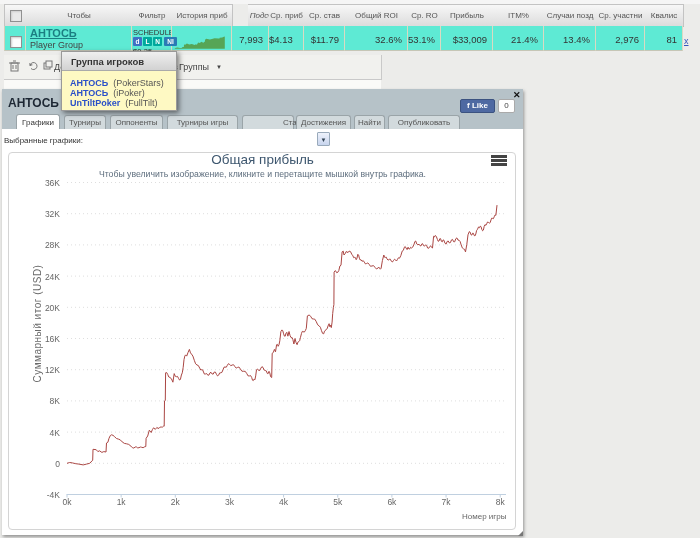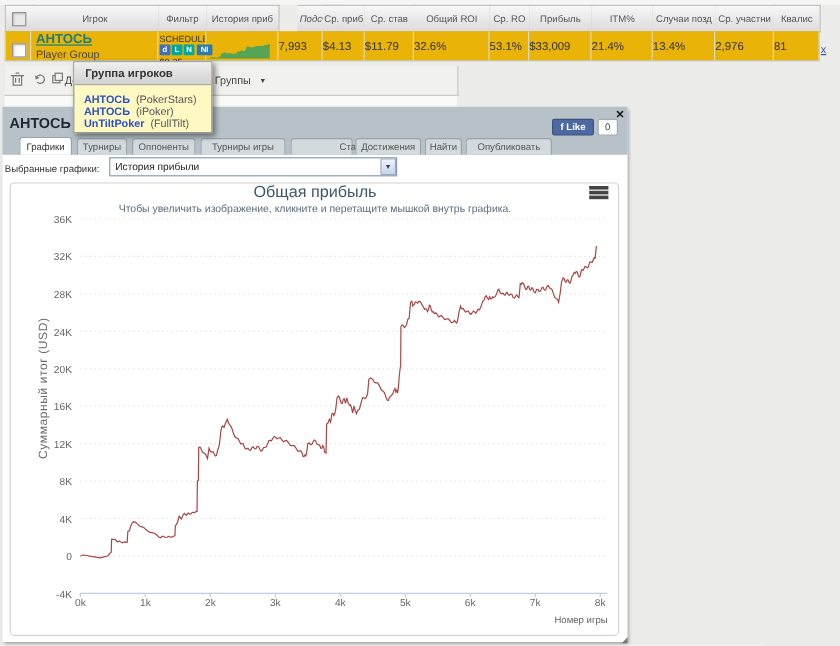--- a/index.html
+++ b/index.html
@@ -1,21 +1,21 @@
 <!DOCTYPE html>
 <html><head>
 <meta charset="utf-8">
 <style>
 html,body{margin:0;padding:0;}
 body{width:700px;height:538px;background:#ececea;font-family:"Liberation Sans",sans-serif;position:relative;overflow:hidden;}
 .abs{position:absolute;}
 .hc{overflow:hidden;white-space:nowrap;}
 #tbl{left:4px;top:4px;width:680px;height:51px;}
 .th{position:absolute;top:0;height:21px;background:linear-gradient(#f7f7f7,#dcdcdc);border-right:1px solid #c3c3c3;border-top:1px solid #c3c3c3;border-bottom:1px solid #b5b5b5;font-size:8px;color:#555;text-align:center;line-height:21px;overflow:hidden;white-space:nowrap;}
-.td{position:absolute;top:22px;height:25px;background:#eab308;border-right:1px solid #dadac2;border-bottom:1px solid #c6c6b6;font-size:9.5px;color:#333;line-height:28px;overflow:hidden;white-space:nowrap;}
+.td{position:absolute;top:22px;height:25px;background:#5eead4;border-right:1px solid #dadac2;border-bottom:1px solid #c6c6b6;font-size:9.5px;color:#333;text-align:right;line-height:28px;overflow:hidden;white-space:nowrap;}
 .cb{position:absolute;width:10px;height:10px;background:#fdfdfd;border:1px solid #909090;box-shadow:inset 1px 1px 2px #cfcfcf;}
 #toolbar{left:4px;top:55px;width:377px;height:24px;background:#f1f1ee;border-right:1px solid #c9c9c9;border-bottom:1px solid #c9c9c9;}
 #understrip{left:4px;top:80px;width:377px;height:9px;background:#fafaf8;}
 #widget{left:2px;top:89px;width:521px;height:446px;background:#fff;box-shadow:1px 2px 3px rgba(90,90,90,.6);}
 #wbar{left:0;top:0;width:521px;height:40px;background:#b6c2c8;}
 .wtitle{position:absolute;top:7px;font-size:12px;font-weight:bold;color:#1d2733;}
 .tab{position:absolute;top:26px;height:14px;background:#d2dadd;border:1px solid #9aa4a8;border-bottom:none;border-radius:3px 3px 0 0;font-size:8px;color:#555;text-align:center;line-height:14px;box-sizing:border-box;}
 .tab.act{background:#fff;height:15px;top:25px;line-height:16px;color:#333;}
 #fb{left:458px;top:10px;width:33px;height:12px;background:#4e69a2;border:1px solid #3b5280;border-radius:2px;color:#fff;font-size:8px;font-weight:bold;line-height:12px;text-align:center;}
 #fbcount{left:496px;top:10px;width:15px;height:12px;background:#fff;border:1px solid #aaa;border-radius:2px;color:#444;font-size:8px;line-height:12px;text-align:center;}
@@ -39,21 +39,21 @@
 #dd{left:61px;top:51px;width:114px;height:58px;background:#fef9c3;border:1px solid #999;box-shadow:2px 2px 5px rgba(0,0,0,.5);z-index:50;}
 #ddhead{position:absolute;left:0;top:0;width:100%;height:19px;background:linear-gradient(#efefef,#d2d2d2);border-bottom:1px solid #aaa;font-size:9.5px;font-weight:bold;color:#333;line-height:19px;padding-left:9px;box-sizing:border-box;}
 .ddrow{position:absolute;left:8px;font-size:9px;color:#555;white-space:nowrap;}
 .ddrow a{color:#2b50c8;font-weight:bold;}
 </style>
 </head>
 <body>
 <div class="abs" style="left:0;top:0;width:700px;height:4px;background:#f5f5f5;"></div>
 <div class="abs" id="tbl">
   <div class="th" style="left:0px;width:22px;border-left:1px solid #c3c3c3;"></div>
-  <div class="th" style="left:22px;width:106px;">Игрок</div>
+  <div class="th" style="left:22px;width:106px;">Чтобы</div>
   <div class="th" style="left:128px;width:40px;">Фильтр</div>
   <div class="th" style="left:168px;width:60px;">История приб</div>
   <div class="th" style="left:244px;width:37px;font-style:italic;">Подсчет</div>
   <div class="th" style="left:265px;width:35px;">Ср. приб</div>
   <div class="th" style="left:300px;width:41px;">Ср. став</div>
   <div class="th" style="left:341px;width:63px;">Общий ROI</div>
   <div class="th" style="left:404px;width:33px;">Ср. RO</div>
   <div class="th" style="left:437px;width:52px;">Прибыль</div>
   <div class="th" style="left:489px;width:51px;">ITM%</div>
   <div class="th" style="left:540px;width:52px;">Случаи позд</div>
@@ -113,21 +113,20 @@
   <div class="abs" id="wclose">✕</div>
   <div class="tab act" style="left:14px;width:44px;">Графики</div>
   <div class="tab" style="left:62px;width:42px;">Турниры</div>
   <div class="tab" style="left:108px;width:53px;">Оппоненты</div>
   <div class="tab" style="left:165px;width:71px;">Турниры игры</div>
   <div class="tab" style="left:240px;width:52px;padding-left:40px;">Статистика</div>
   <div class="tab" style="left:294px;width:55px;">Достижения</div>
   <div class="tab" style="left:352px;width:31px;">Найти</div>
   <div class="tab" style="left:386px;width:72px;">Опубликовать</div>
   <div class="abs" id="sellabel">Выбранные графики:</div>
-  <div class="abs hc" id="selbox">История прибыли</div>
   <div class="abs" id="selarrow">▼</div>
   <div class="abs" id="panel"></div>
   <div class="abs" id="charttitle">Общая прибыль</div>
   <div class="abs" id="chartsub">Чтобы увеличить изображение, кликните и перетащите мышкой внутрь графика.</div>
   <div class="abs" id="burger">
       <div></div>
       <div></div>
       <div></div>
     </div>
   <div class="abs" id="ytitle">Суммарный итог (USD)</div>

